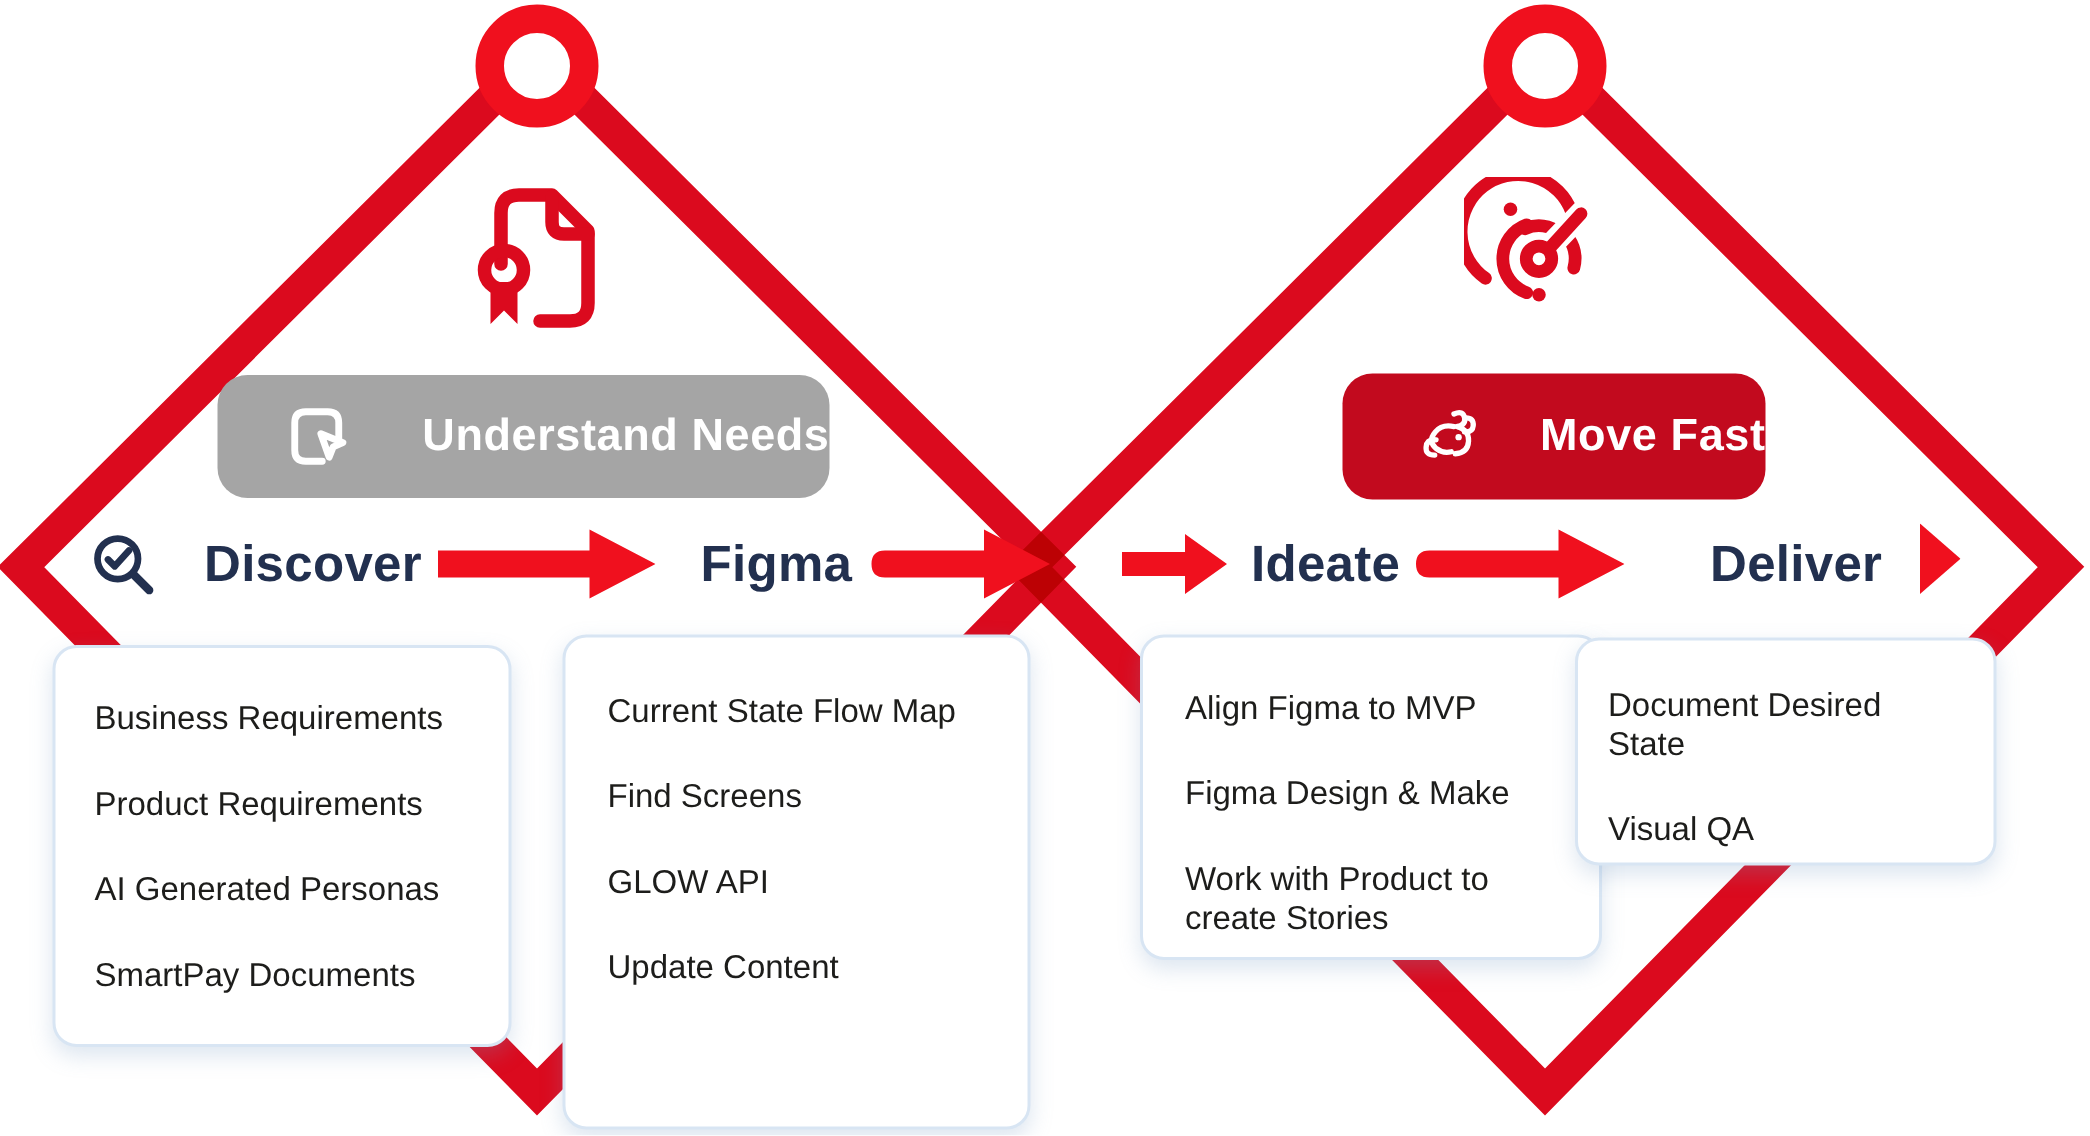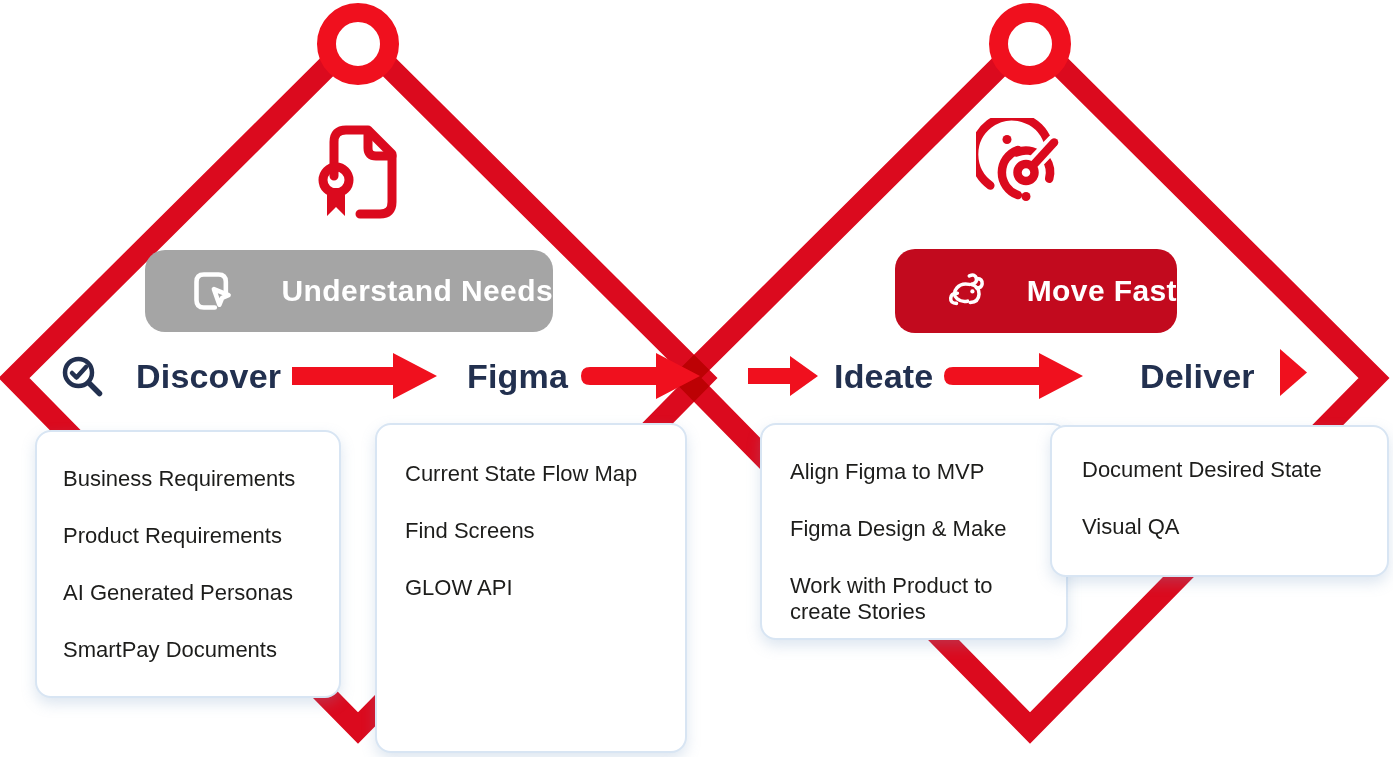--- a/index.html
+++ b/index.html
@@ -26,21 +26,21 @@
   .stage{position:absolute;top:352px;height:48px;line-height:48px;font-size:34px;font-weight:700;
          color:var(--navy,#22304F);letter-spacing:.2px;white-space:nowrap;}
   .arrow{position:absolute;top:352px;}
   .arrow path{fill:var(--red_bright,#F0101E);}
   .card{position:absolute;background:#fff;border:2px solid var(--card_border,#D8E5F3);
         border-radius:16px;box-shadow:0 6px 14px rgba(120,155,195,.25);box-sizing:border-box;}
   .card-item{font-size:22px;line-height:26px;color:var(--text_dark,#1D1D1B);margin:0 18px 31px 0;}
   .c1{left:35px;top:430px;width:306px;height:268px;padding:34px 0 0 26px;}
   .c2{left:375px;top:423px;width:312px;height:330px;padding:36px 0 0 28px;}
   .c3{left:717px;top:423px;width:308px;height:217px;padding:34px 0 0 28px;margin-left:43px;}
-  .c4{left:1050px;top:425px;width:339px;height:152px;padding:30px 0 0 30px;}
+  .c4{left:1050px;top:425px;width:281px;height:152px;padding:30px 0 0 20px;}
 </style>
 </head>
 <body>
 
 <div class="canvas">
 
   <svg class="bg" viewBox="0 0 1393 757">
     <polygon class="diamond" points="358,36 702,378 358,728 14,378"></polygon>
     <polygon class="diamond" points="1030,36 1374,378 1030,728 686,378"></polygon>
     <circle class="ring" cx="358" cy="44" r="31.5"></circle>
@@ -124,20 +124,21 @@
     <div class="card-item">Business Requirements</div>
     <div class="card-item">Product Requirements</div>
     <div class="card-item">AI Generated Personas</div>
     <div class="card-item">SmartPay Documents</div>
   </div>
 
   <div class="card c2">
     <div class="card-item">Current State Flow Map</div>
     <div class="card-item">Find Screens</div>
     <div class="card-item">GLOW API</div>
+    <div class="card-item">Update Content</div>
   </div>
 
   <div class="card c3">
     <div class="card-item">Align Figma to MVP</div>
     <div class="card-item">Figma Design &amp; Make</div>
     <div class="card-item">Work with Product to create Stories</div>
   </div>
 
   <div class="card c4">
     <div class="card-item">Document Desired State</div>

